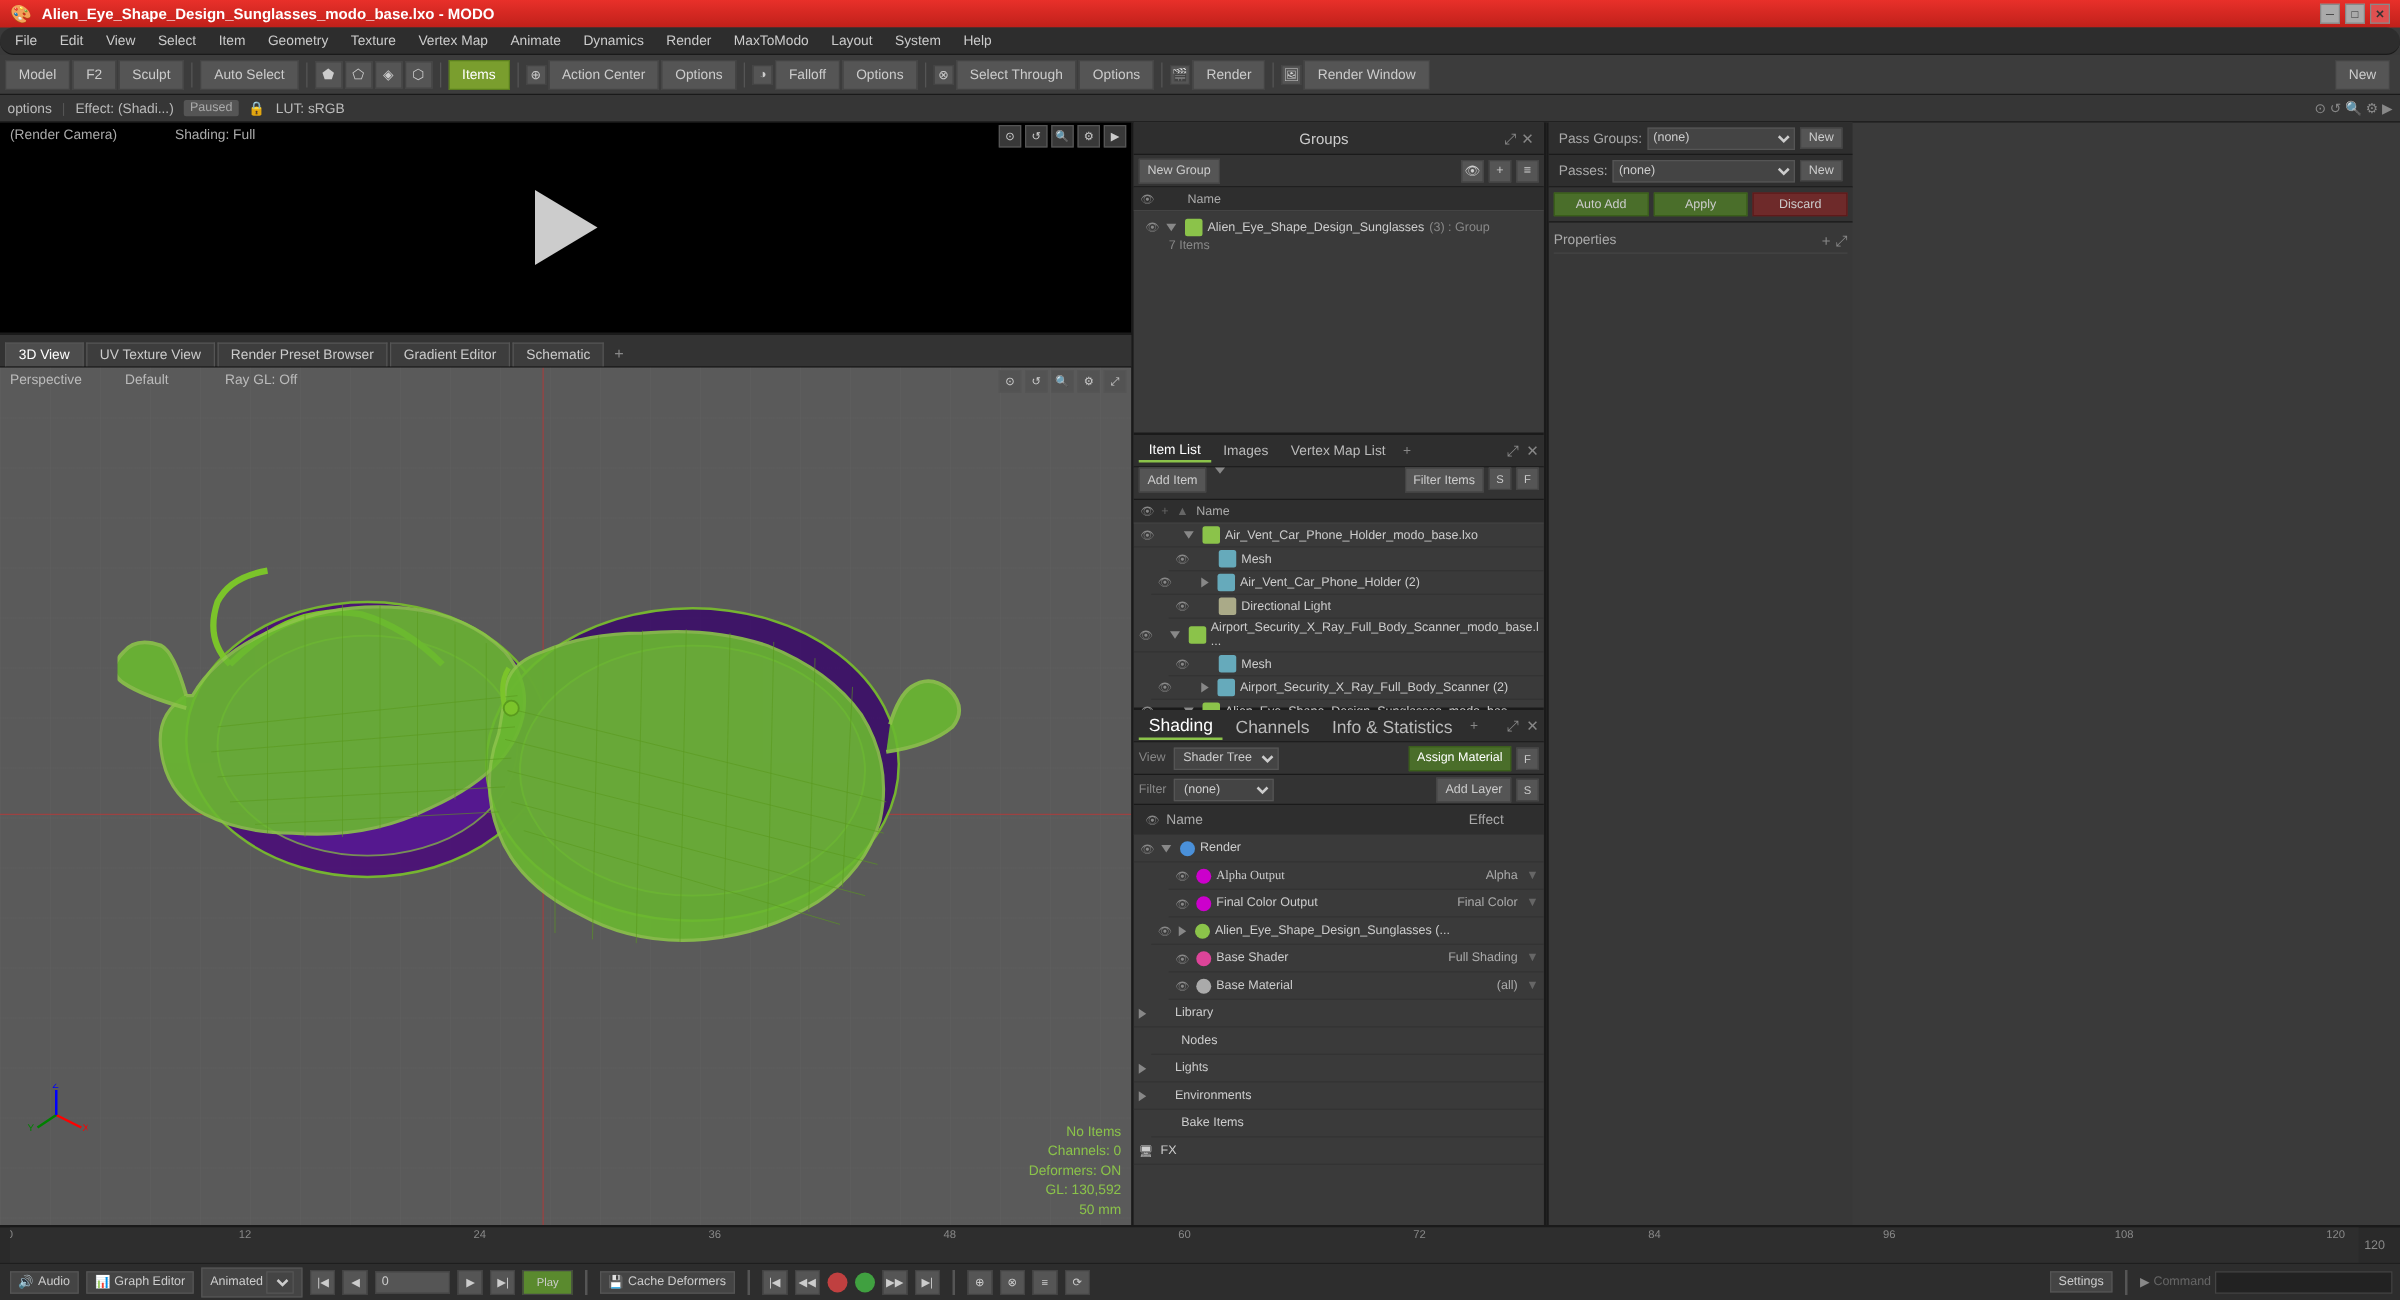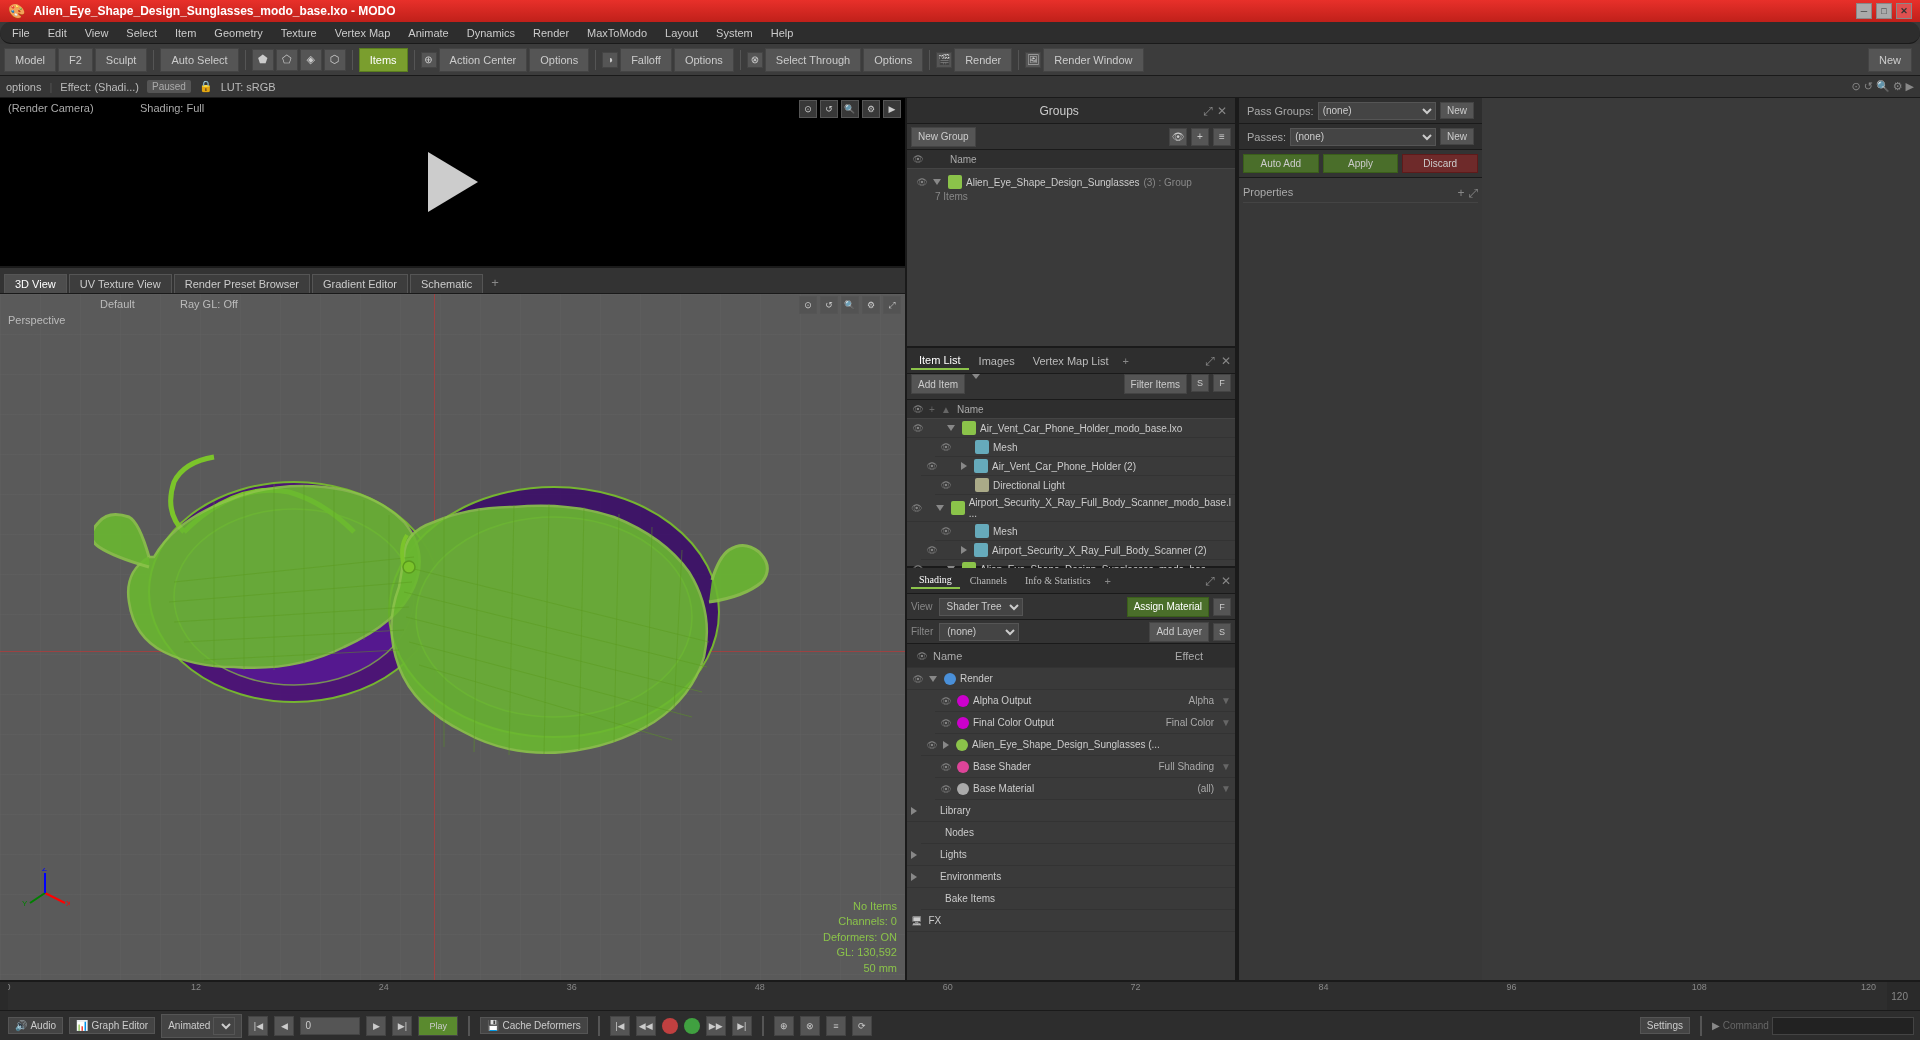--- a/index.html
+++ b/index.html
@@ -234,21 +234,21 @@
       position: absolute;
       bottom: 4px;
       right: 8px;
       color: #8bc34a;
       font-size: 11px;
       text-align: right;
       line-height: 1.4;
     }
     #viewport-perspective {
       position: absolute;
-      top: 20px;
+      top: 4px;
       left: 8px;
       color: #bbb;
       font-size: 11px;
     }
     #viewport-default {
       position: absolute;
       top: 4px;
       left: 100px;
       color: #bbb;
       font-size: 11px;
@@ -385,24 +385,23 @@
       height: 26px;
       background: #2e2e2e;
       display: flex;
       align-items: center;
       padding: 0 4px;
       gap: 2px;
       border-bottom: 1px solid #1a1a1a;
     }
     .sh-tab {
       padding: 2px 8px;
-      font-size: 10px;
+      font-size: 14px;
       color: #bbb;
       cursor: pointer;
-      font-family: Liberation Serif, serif;
     }
     .sh-tab.active { color: white; border-bottom: 2px solid #8bc34a; }
     #shading-toolbar {
       height: 26px;
       background: #333;
       display: flex;
       align-items: center;
       padding: 0 4px;
       gap: 4px;
       border-bottom: 1px solid #1a1a1a;
@@ -1078,21 +1077,21 @@
         <div class="sh-row">
           <div class="eye-icon">👁</div>
           <span class="expand-tri open"></span>
           <div class="sh-icon render"></div>
           <span style="font-size:10px;">Render</span>
         </div>
 
         <div class="sh-row il-indent2">
           <div class="eye-icon">👁</div>
           <div class="sh-icon output"></div>
-          <span style="font-size:10px;">Alpha Output</span>
+          <span style="font-size:10px;font-family:Liberation Serif, serif;">Alpha Output</span>
           <span class="sh-effect">Alpha</span>
           <span style="color:#666;font-size:10px;margin-left:3px;">▼</span>
         </div>
 
         <div class="sh-row il-indent2">
           <div class="eye-icon">👁</div>
           <div class="sh-icon output"></div>
           <span style="font-size:10px;">Final Color Output</span>
           <span class="sh-effect">Final Color</span>
           <span style="color:#666;font-size:10px;margin-left:3px;">▼</span>

